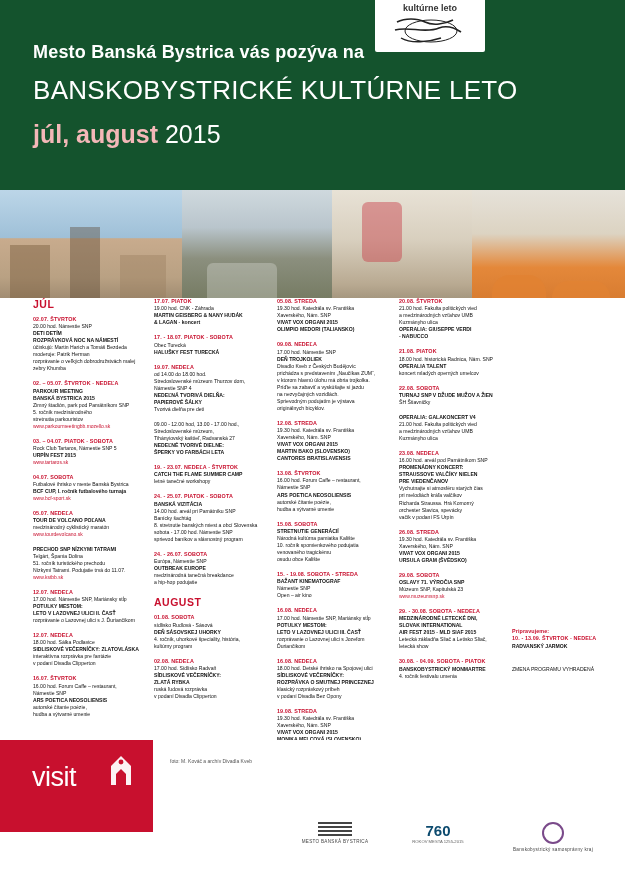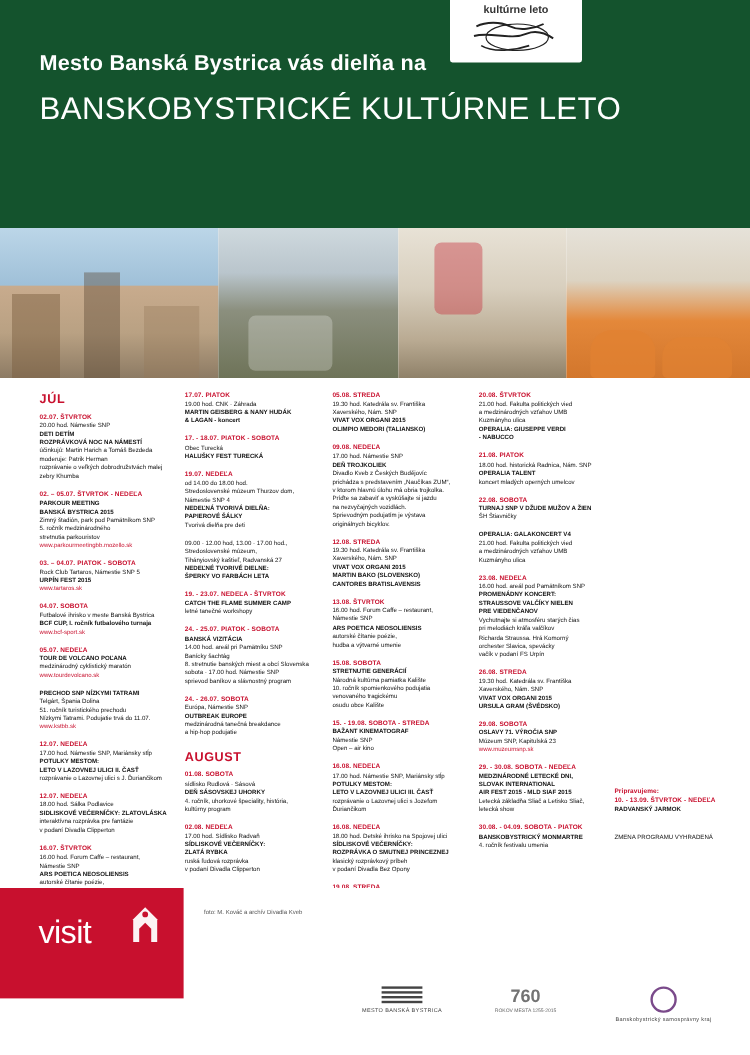--- a/index.html
+++ b/index.html
@@ -44,21 +44,21 @@
   .ph4{width:153px;background:linear-gradient(180deg,#e6e2d9 0%,#dcd3c2 35%,#e4883a 62%,#d2762c 100%);}
   .ph-o1{position:absolute;left:10px;bottom:0;width:40px;height:70px;background:rgba(120,90,60,.45);}
   .ph-o2{position:absolute;left:70px;bottom:0;width:30px;height:88px;background:rgba(90,70,50,.4);}
   .ph-o3{position:absolute;left:120px;bottom:0;width:46px;height:60px;background:rgba(150,120,90,.35);}
   .ph-o4{position:absolute;left:25px;bottom:6px;width:70px;height:46px;background:rgba(255,255,255,.25);border-radius:6px;}
   .ph-o5{position:absolute;left:20px;bottom:0;width:54px;height:40px;background:rgba(226,130,50,.75);border-radius:18px 18px 4px 4px;}
   .ph-o6{position:absolute;left:80px;bottom:0;width:58px;height:34px;background:rgba(226,130,50,.65);border-radius:16px 16px 4px 4px;}
   .ph-o7{position:absolute;left:30px;top:12px;width:40px;height:60px;background:rgba(200,60,70,.45);border-radius:6px;}
 
   
-  .body-area{position:absolute;left:0;top:327px;width:625px;height:425px;background:#fff;}
+  .body-area{position:absolute;left:0;top:298px;width:625px;height:425px;background:#fff;}
   .cols{position:absolute;left:0;top:0;width:625px;}
   .col{position:absolute;top:0;}
   .c1{left:33px;width:110px;}
   .c2{left:154px;width:112px;}
   .c3{left:277px;width:112px;}
   .c4{left:399px;width:110px;}
   .c5{left:512px;width:100px;}
 
   .month{
     color:#c8102e;font-weight:bold;font-size:10.5px;letter-spacing:.5px;
@@ -81,21 +81,21 @@
   .visit-badge .vbot{position:absolute;left:32px;top:56px;font-size:12.5px;font-weight:bold;letter-spacing:.2px;}
   .crest{position:absolute;left:108px;top:12px;width:26px;height:34px;}
 
   .photo-credit{position:absolute;left:170px;top:18px;font-size:5px;color:#555;line-height:1.5;}
   .sponsors{position:absolute;left:285px;top:82px;width:330px;height:40px;}
   .sp{position:absolute;text-align:center;color:#444;}
   .sp1{left:0;top:0;width:100px;}
   .sp2{left:108px;top:0;width:90px;}
   .sp3{left:208px;top:0;width:120px;}
   .sp .lbl{font-size:4.6px;letter-spacing:.3px;margin-top:3px;}
-  .sp .big{font-size:15px;font-weight:bold;color:#737373;}
+  .sp .big{font-size:15px;font-weight:bold;color:#0c4a6e;}
   .sp .sub{font-size:4.2px;color:#666;}
   .sp .bars{height:14px;display:flex;flex-direction:column;justify-content:space-between;align-items:center;}
   .sp .bars i{display:block;width:34px;height:2px;background:#444;}
   .sp .ring{width:18px;height:18px;border:2px solid #7a4a8a;border-radius:50%;margin:0 auto;}
 </style>
 </head>
 <body>
 
 <div class="poster">
 
@@ -103,22 +103,26 @@
     <div class="logo-box">
       <svg class="logo-scribble" viewBox="0 0 78 30">
         <path d="M6 6 C14 2, 26 2, 34 6 C42 10, 54 8, 62 4" stroke="#222" stroke-width="1.6" fill="none"></path>
         <path d="M4 14 C18 10, 34 18, 48 12 C56 9, 64 12, 70 16" stroke="#222" stroke-width="1.6" fill="none"></path>
         <path d="M10 22 C20 28, 38 26, 50 22" stroke="#222" stroke-width="1.4" fill="none"></path>
         <ellipse cx="40" cy="15" rx="26" ry="11" stroke="#222" stroke-width="1" fill="none"></ellipse>
       </svg>
       <div class="lg">kultúrne leto</div>
     </div>
     <div class="title-wrap">
-      <div class="line1">Mesto Banská Bystrica vás dielňa na</div>
+      <div class="line1">Mesto Banská Bystrica vás pozýva na</div>
       <div class="line2">BANSKOBYSTRICKÉ KULTÚRNE LETO</div>
+      <div class="line3">
+        <span>júl, august</span>
+        <span class="yr">2015</span>
+      </div>
     </div>
   </div>
 
   <div class="photos">
     <div class="ph ph1">
       <div class="ph-o1"></div>
         <div class="ph-o2"></div>
         <div class="ph-o3"></div>
     </div>
     <div class="ph ph2">

